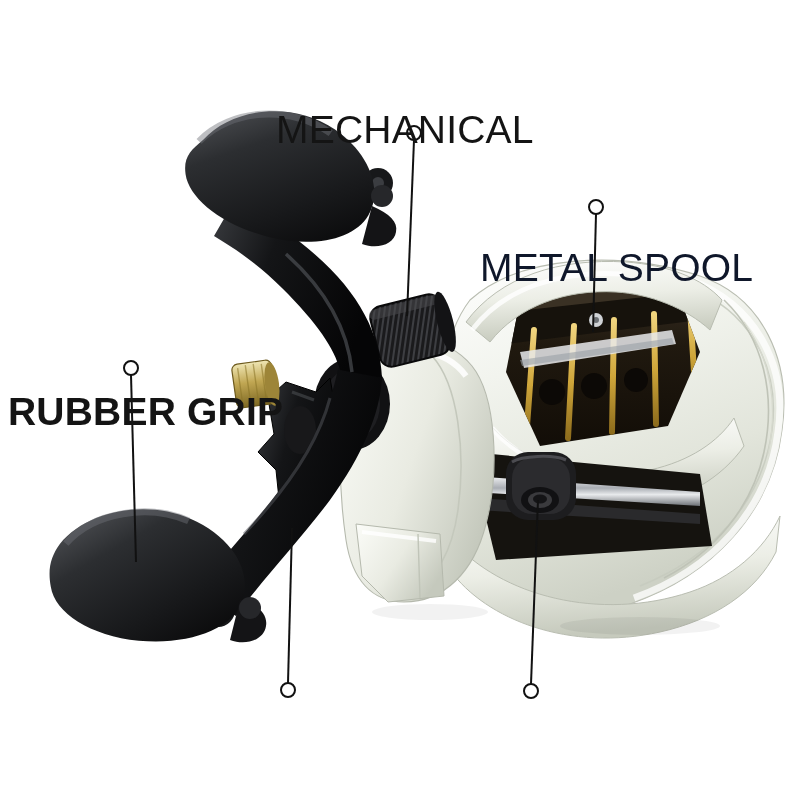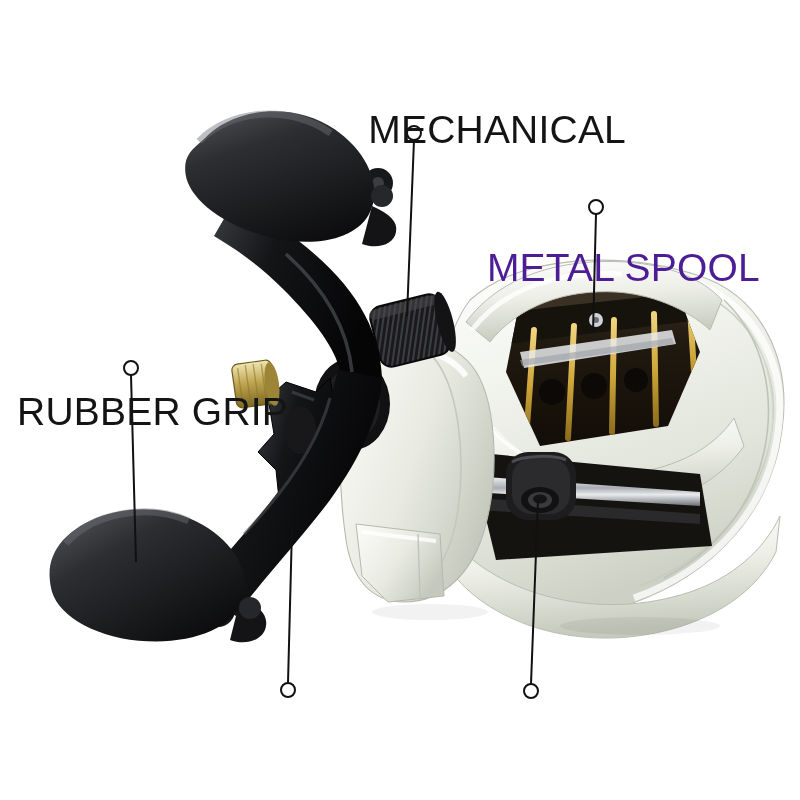--- a/index.html
+++ b/index.html
@@ -13,21 +13,21 @@
   #stage{position:relative;width:800px;height:800px;background:#ffffff;}
 
   
   .label{
     position:absolute;
     color:#141414;
     font-weight:400;
     white-space:pre;
     line-height:1.15;
     letter-spacing:.2px;
-    text-align:right;
+    text-align:left;
   }
   .lbl-mech{left:276px;top:18px;width:350px;font-size:39px;}
   .lbl-spool{left:480px;top:156px;width:280px;font-size:39px;}
   .lbl-grip{left:8px;top:300px;width:280px;font-size:39px;}
   .lbl-star{left:200px;top:704px;width:200px;font-size:39px;}
   .lbl-line{left:430px;top:704px;width:220px;font-size:39px;}
 
   
   #leaders,#reel{position:absolute;left:0;top:0;width:800px;height:800px;}
   #leaders{pointer-events:none;}
@@ -264,25 +264,25 @@
     <g>
       <line x1="531" y1="684" x2="538" y2="500" stroke="#111111" stroke-width="2"></line>
       <circle cx="531" cy="691" r="7" fill="#ffffff" stroke="#111111" stroke-width="2"></circle>
     </g>
   </svg>
 
   <div class="label lbl-mech" style="color: rgb(20, 20, 20);">
     <div>MECHANICAL</div>
   </div>
 
-  <div class="label lbl-spool" style="color: #4c1d95;">
+  <div class="label lbl-spool" style="color: #0f172a;">
     <div>METAL SPOOL</div>
   </div>
 
-  <div class="label lbl-grip" style="color: rgb(20, 20, 20);">
+  <div class="label lbl-grip" style="color: rgb(20, 20, 20); font-weight: bold;">
     <div>RUBBER GRIP</div>
   </div>
 
   <div class="label lbl-star" style="color: rgb(20, 20, 20);">
     <div>Star Drag</div>
   </div>
 
   <div class="label lbl-line" style="color: rgb(20, 20, 20);">
     <div>Line Guide</div>
   </div>

